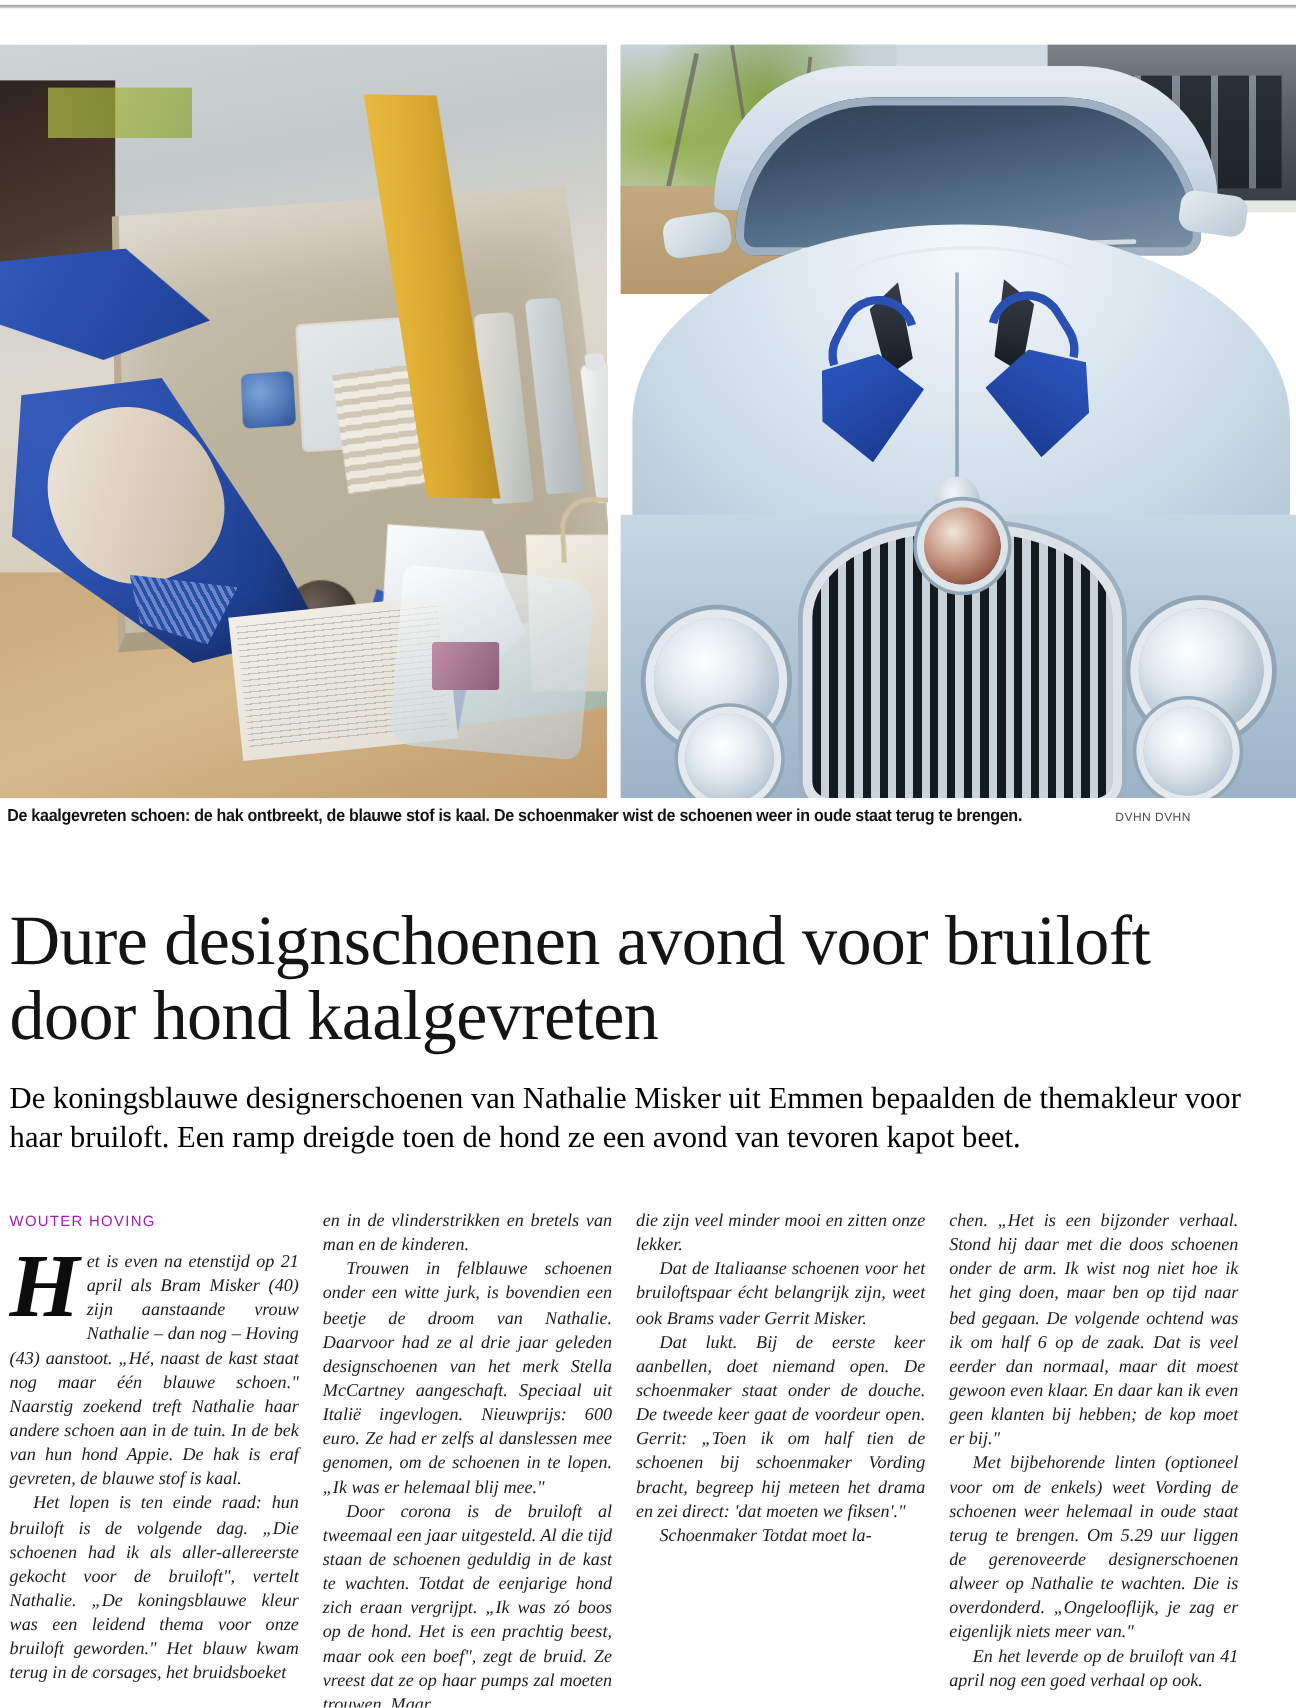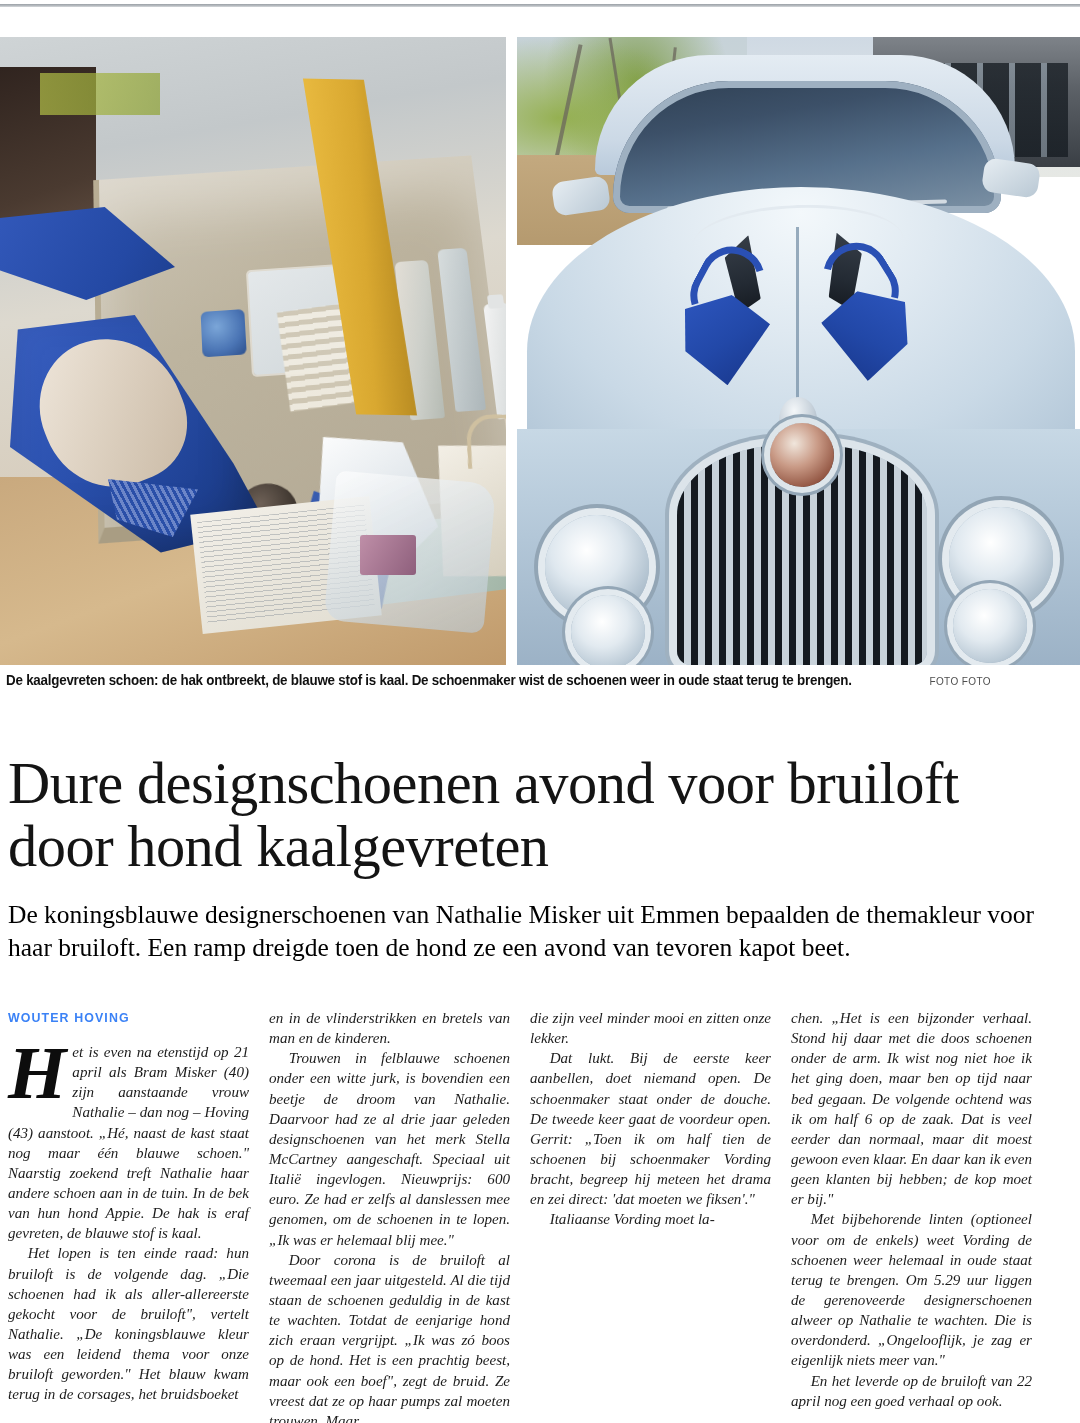--- a/index.html
+++ b/index.html
@@ -363,23 +363,23 @@
     line-height: 1.33;
     color: #000000;
   }
 
   
   .byline {
     position: absolute;
     top: 1011px; left: 8px;
     font-family: "Liberation Sans", sans-serif;
     font-size: 12.4px;
-    font-weight: 700;
+    font-weight: 400;
     letter-spacing: 1.1px;
-    color: #3b82f6;
+    color: #a21caf;
   }
 
   
   .columns {
     position: absolute;
     top: 1008px; left: 8px;
     width: 1064px; height: 410px;
     display: flex;
     gap: 20px;
   }
@@ -475,42 +475,43 @@
     <div class="pr-badge"></div>
     <div class="pr-headlight hl-left"></div>
     <div class="pr-headlight hl-right"></div>
     <div class="pr-foglight fl-left"></div>
     <div class="pr-foglight fl-right"></div>
   </div>
 </div>
 
 <div class="caption-row">
   <span class="caption-text">De kaalgevreten schoen: de hak ontbreekt, de blauwe stof is kaal. De schoenmaker wist de schoenen weer in oude staat terug te brengen.</span>
-  <span class="caption-credit">FOTO FOTO</span>
+  <span class="caption-credit">DVHN DVHN</span>
 </div>
 
 <h1 class="headline">Dure designschoenen avond voor bruiloft door hond kaalgevreten</h1>
 
 <p class="standfirst">De koningsblauwe designerschoenen van Nathalie Misker uit Emmen bepaalden de themakleur voor haar bruiloft. Een ramp dreigde toen de hond ze een avond van tevoren kapot beet.</p>
 
 <div class="byline">WOUTER HOVING</div>
 
 <div class="columns">
   <div class="col col-1">
     <p class="first"><span class="dropcap">H</span><span>et is even na etenstijd op 21 april als Bram Misker (40) zijn aanstaande vrouw Nathalie – dan nog – Hoving (43) aanstoot. „Hé, naast de kast staat nog maar één blauwe schoen." Naarstig zoekend treft Nathalie haar andere schoen aan in de tuin. In de bek van hun hond Appie. De hak is eraf gevreten, de blauwe stof is kaal.</span></p>
     <p>Het lopen is ten einde raad: hun bruiloft is de volgende dag. „Die schoenen had ik als aller-allereerste gekocht voor de bruiloft", vertelt Nathalie. „De koningsblauwe kleur was een leidend thema voor onze bruiloft geworden." Het blauw kwam terug in de corsages, het bruidsboeket</p>
   </div>
   <div class="col col-2">
     <p class="first">en in de vlinderstrikken en bretels van man en de kinderen.</p>
     <p>Trouwen in felblauwe schoenen onder een witte jurk, is bovendien een beetje de droom van Nathalie. Daarvoor had ze al drie jaar geleden designschoenen van het merk Stella McCartney aangeschaft. Speciaal uit Italië ingevlogen. Nieuwprijs: 600 euro. Ze had er zelfs al danslessen mee genomen, om de schoenen in te lopen. „Ik was er helemaal blij mee."</p>
     <p>Door corona is de bruiloft al tweemaal een jaar uitgesteld. Al die tijd staan de schoenen geduldig in de kast te wachten. Totdat de eenjarige hond zich eraan vergrijpt. „Ik was zó boos op de hond. Het is een prachtig beest, maar ook een boef", zegt de bruid. Ze vreest dat ze op haar pumps zal moeten trouwen. Maar</p>
   </div>
   <div class="col col-3">
     <p class="first">die zijn veel minder mooi en zitten onze lekker.</p>
+    <p>Dat de Italiaanse schoenen voor het bruiloftspaar écht belangrijk zijn, weet ook Brams vader Gerrit Misker.</p>
     <p>Dat lukt. Bij de eerste keer aanbellen, doet niemand open. De schoenmaker staat onder de douche. De tweede keer gaat de voordeur open. Gerrit: „Toen ik om half tien de schoenen bij schoenmaker Vording bracht, begreep hij meteen het drama en zei direct: 'dat moeten we fiksen'."</p>
-    <p>Italiaanse Vording moet la-</p>
+    <p>Schoenmaker Totdat moet la-</p>
   </div>
   <div class="col col-4">
     <p class="first">chen. „Het is een bijzonder verhaal. Stond hij daar met die doos schoenen onder de arm. Ik wist nog niet hoe ik het ging doen, maar ben op tijd naar bed gegaan. De volgende ochtend was ik om half 6 op de zaak. Dat is veel eerder dan normaal, maar dit moest gewoon even klaar. En daar kan ik even geen klanten bij hebben; de kop moet er bij."</p>
     <p>Met bijbehorende linten (optioneel voor om de enkels) weet Vording de schoenen weer helemaal in oude staat terug te brengen. Om 5.29 uur liggen de gerenoveerde designerschoenen alweer op Nathalie te wachten. Die is overdonderd. „Ongelooflijk, je zag er eigenlijk niets meer van."</p>
-    <p>En het leverde op de bruiloft van 22 april nog een goed verhaal op ook.</p>
+    <p>En het leverde op de bruiloft van 41 april nog een goed verhaal op ook.</p>
   </div>
 </div>
 
 </body></html>

